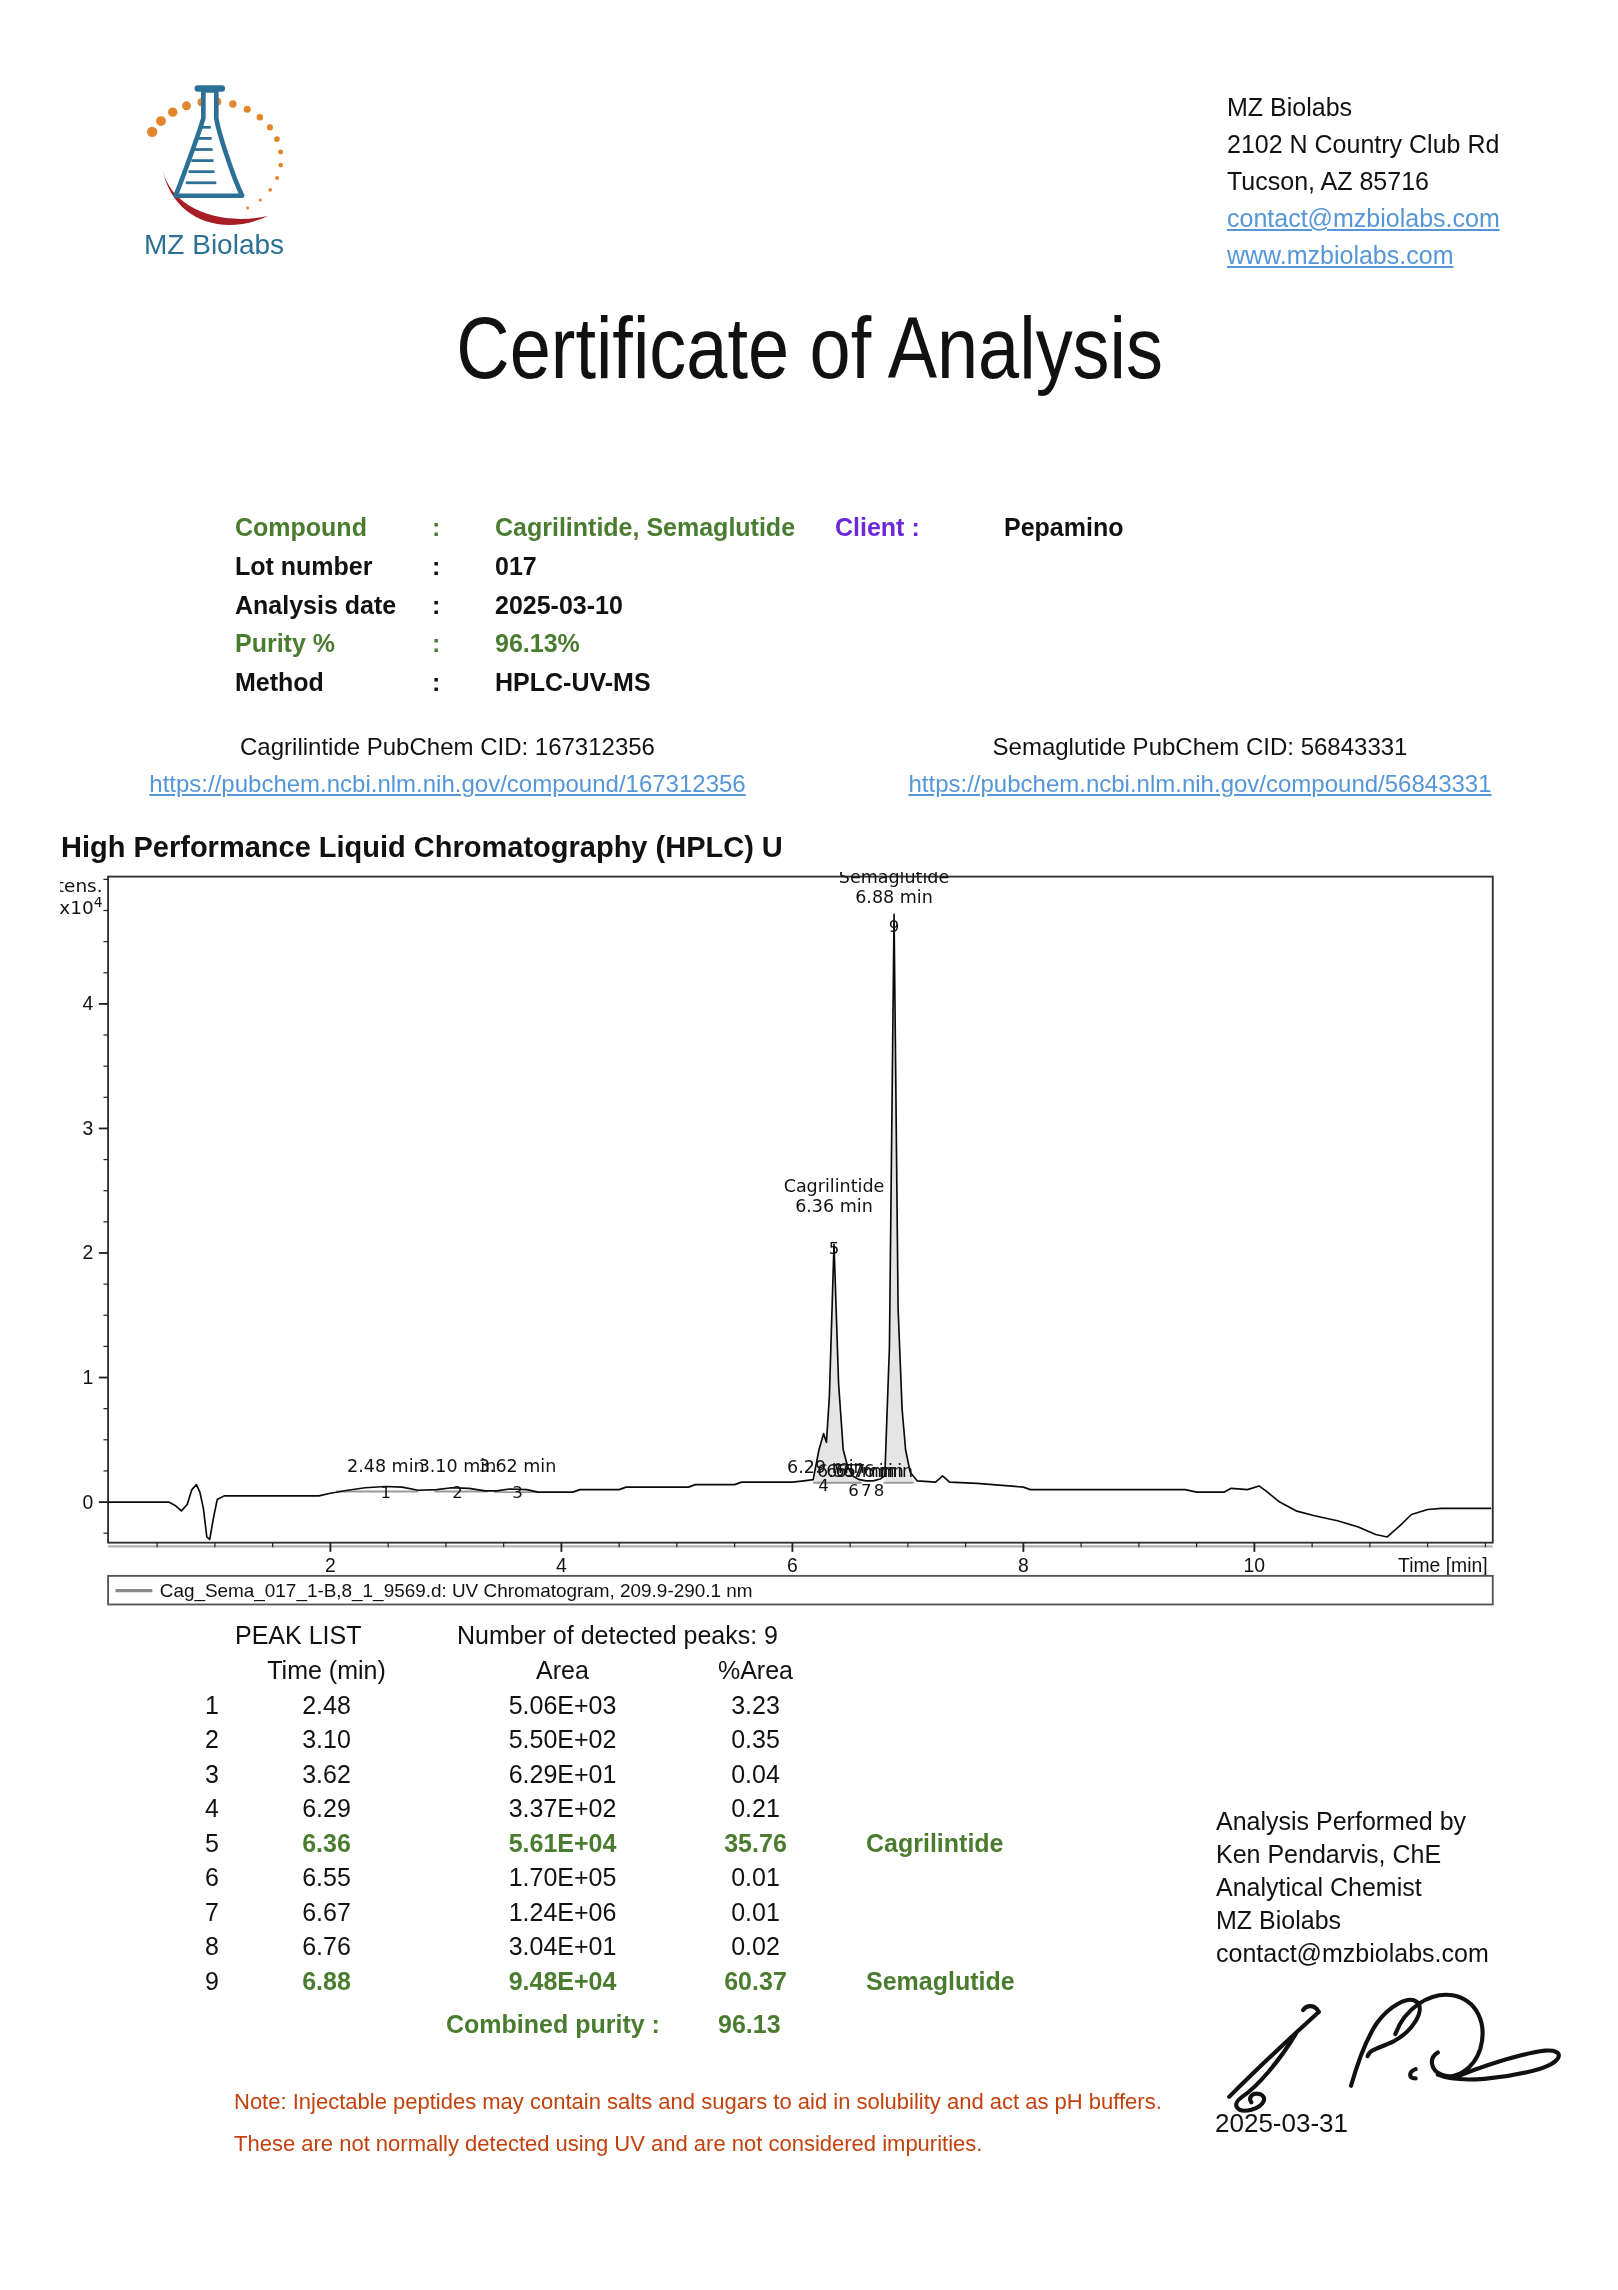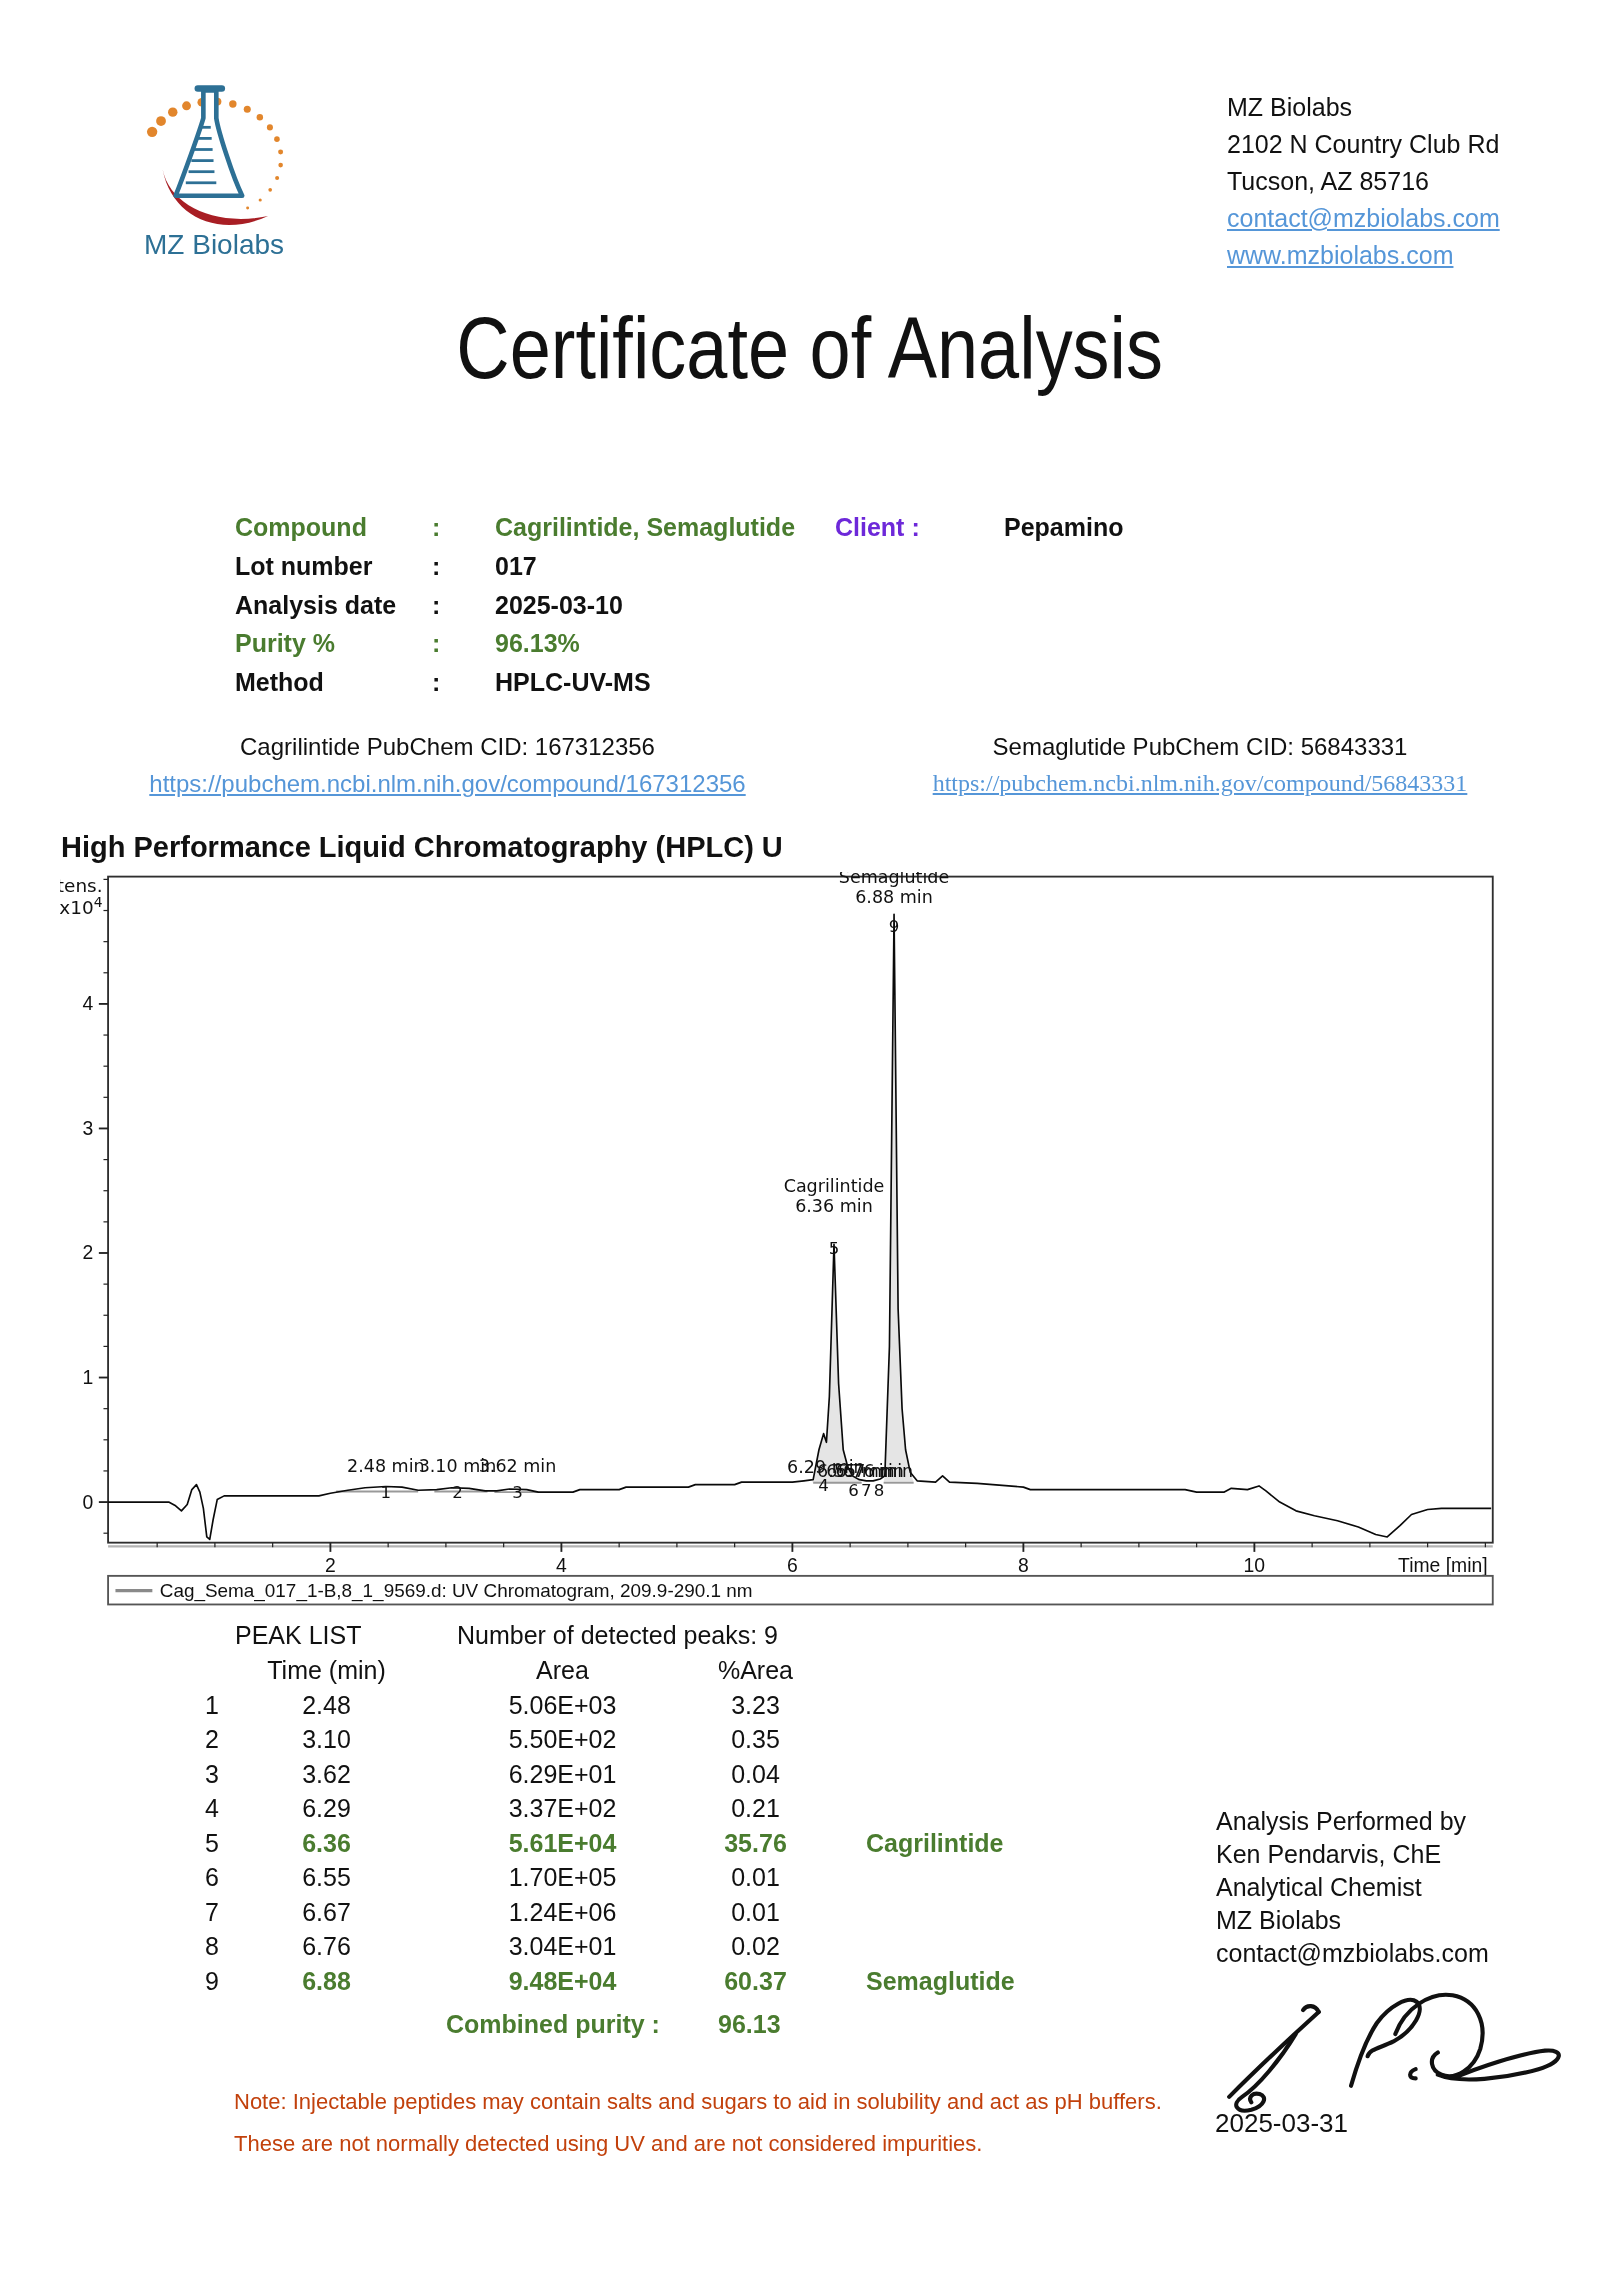--- a/index.html
+++ b/index.html
@@ -109,21 +109,21 @@
       <div class="info-row" style="top: 155px;">
         <span class="info-label">Method</span>
         <span class="info-colon">:</span>
         <span class="info-value">HPLC-UV-MS</span>
       </div>
     </div>
 
   <div class="pub-col" style="left:115px;top:733px;width:665px;">Cagrilintide  PubChem CID: 167312356</div>
   <div class="pub-col link" style="left:115px;top:770px;width:665px;">https://pubchem.ncbi.nlm.nih.gov/compound/167312356</div>
   <div class="pub-col" style="left:877px;top:733px;width:646px;">Semaglutide  PubChem CID: 56843331</div>
-  <div class="pub-col link" style="left:877px;top:770px;width:646px;font-family:Liberation Serif, serif;">https://pubchem.ncbi.nlm.nih.gov/compound/56843331</div>
+  <div class="pub-col link" style="left:877px;top:770px;width:646px;">https://pubchem.ncbi.nlm.nih.gov/compound/56843331</div>
 
   <div class="abs bold" style="left:61px;top:831px;font-size:29px;white-space:nowrap;">High Performance Liquid Chromatography (HPLC) U</div>
 
   <svg class="abs" style="left:60px;top:872px;" width="1467" height="738" viewBox="0 0 1590 800" id="chromatogram">
       <rect x="52" y="5" width="1501" height="722" fill="none" stroke="#2f2f2f" stroke-width="2"></rect>
       <line x1="52" y1="731" x2="1553" y2="731" stroke="#b3b3b3" stroke-width="2.5"></line>
       <line x1="42" y1="683" x2="52" y2="683" stroke="#222" stroke-width="2"></line>
       <text x="36" y="690" text-anchor="end" font-size="21" font-family="Liberation Sans, sans-serif" fill="#111">0</text>
       <line x1="42" y1="548" x2="52" y2="548" stroke="#222" stroke-width="2"></line>
       <text x="36" y="555" text-anchor="end" font-size="21" font-family="Liberation Sans, sans-serif" fill="#111">1</text>

